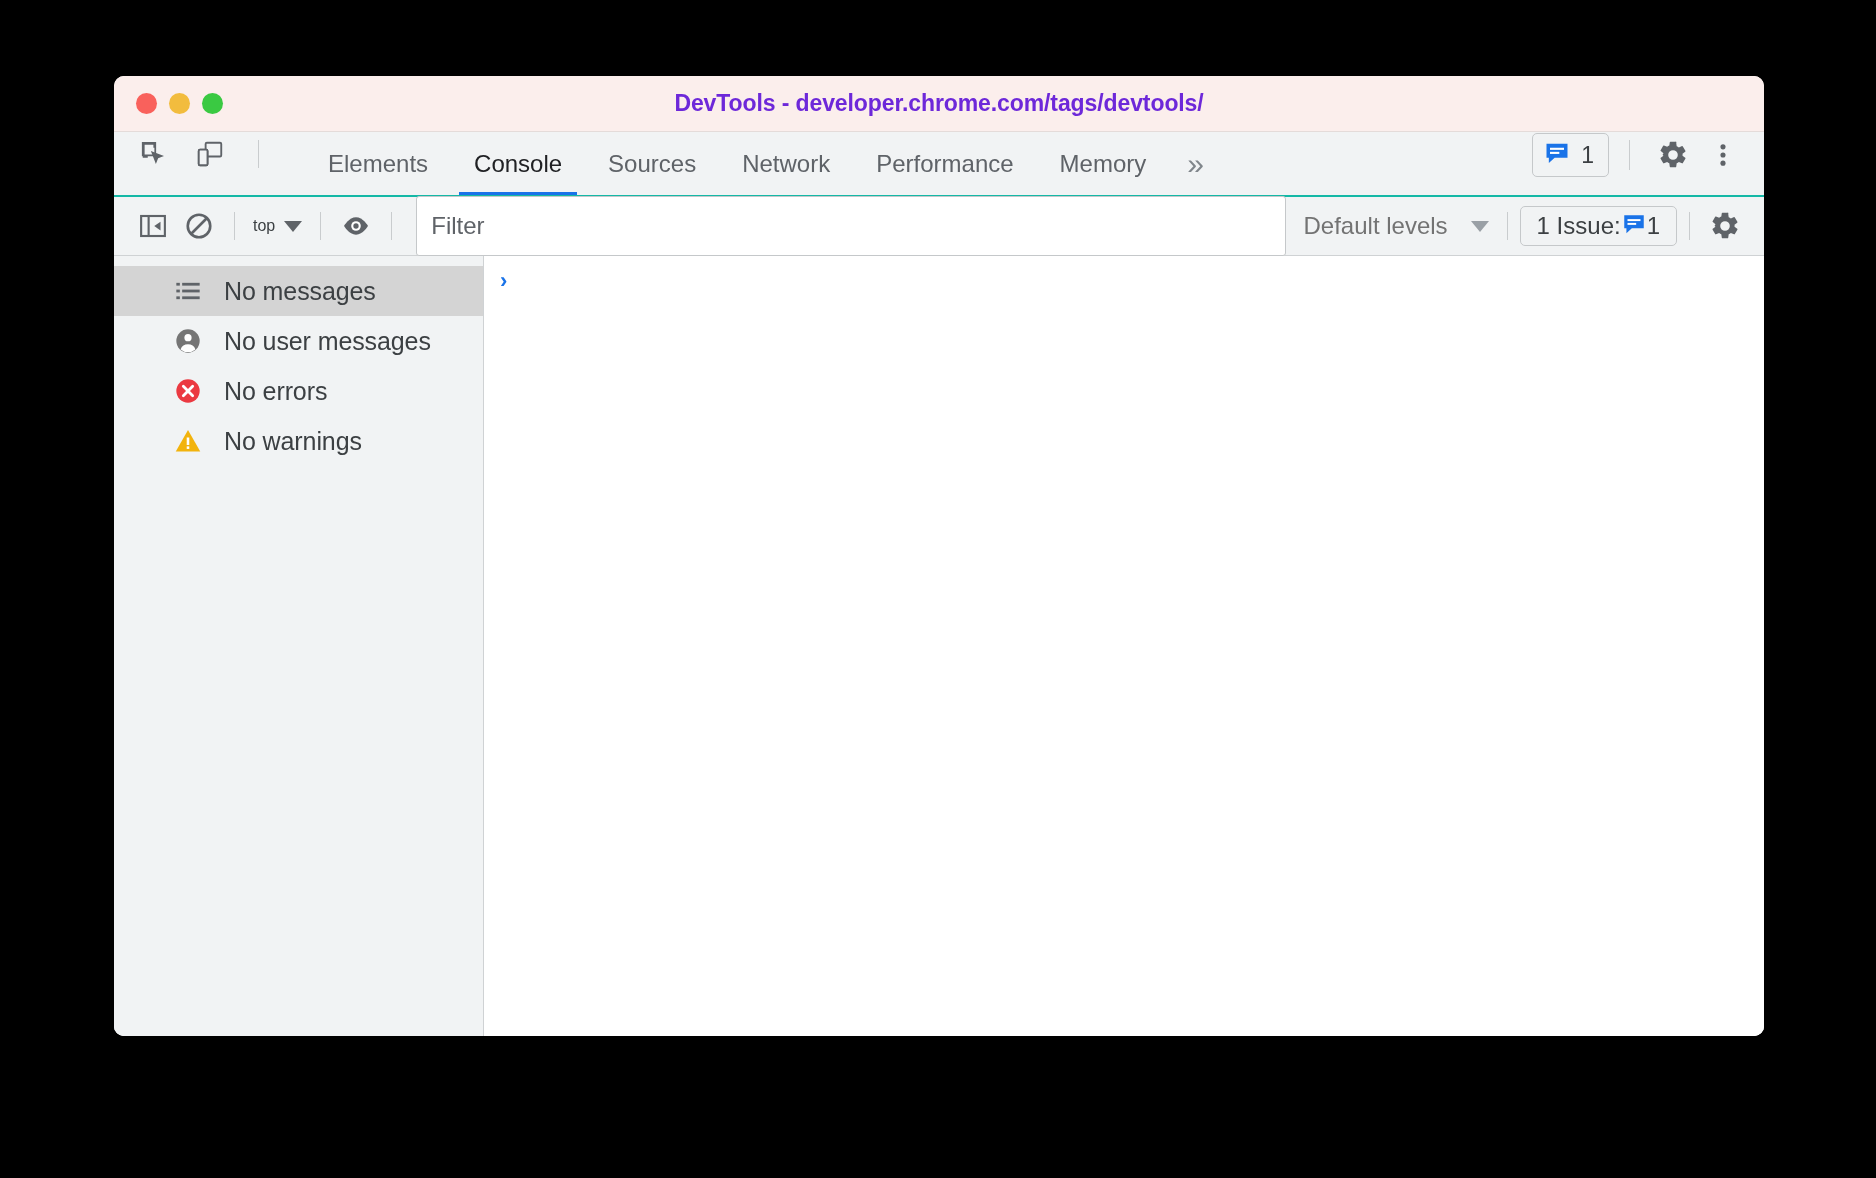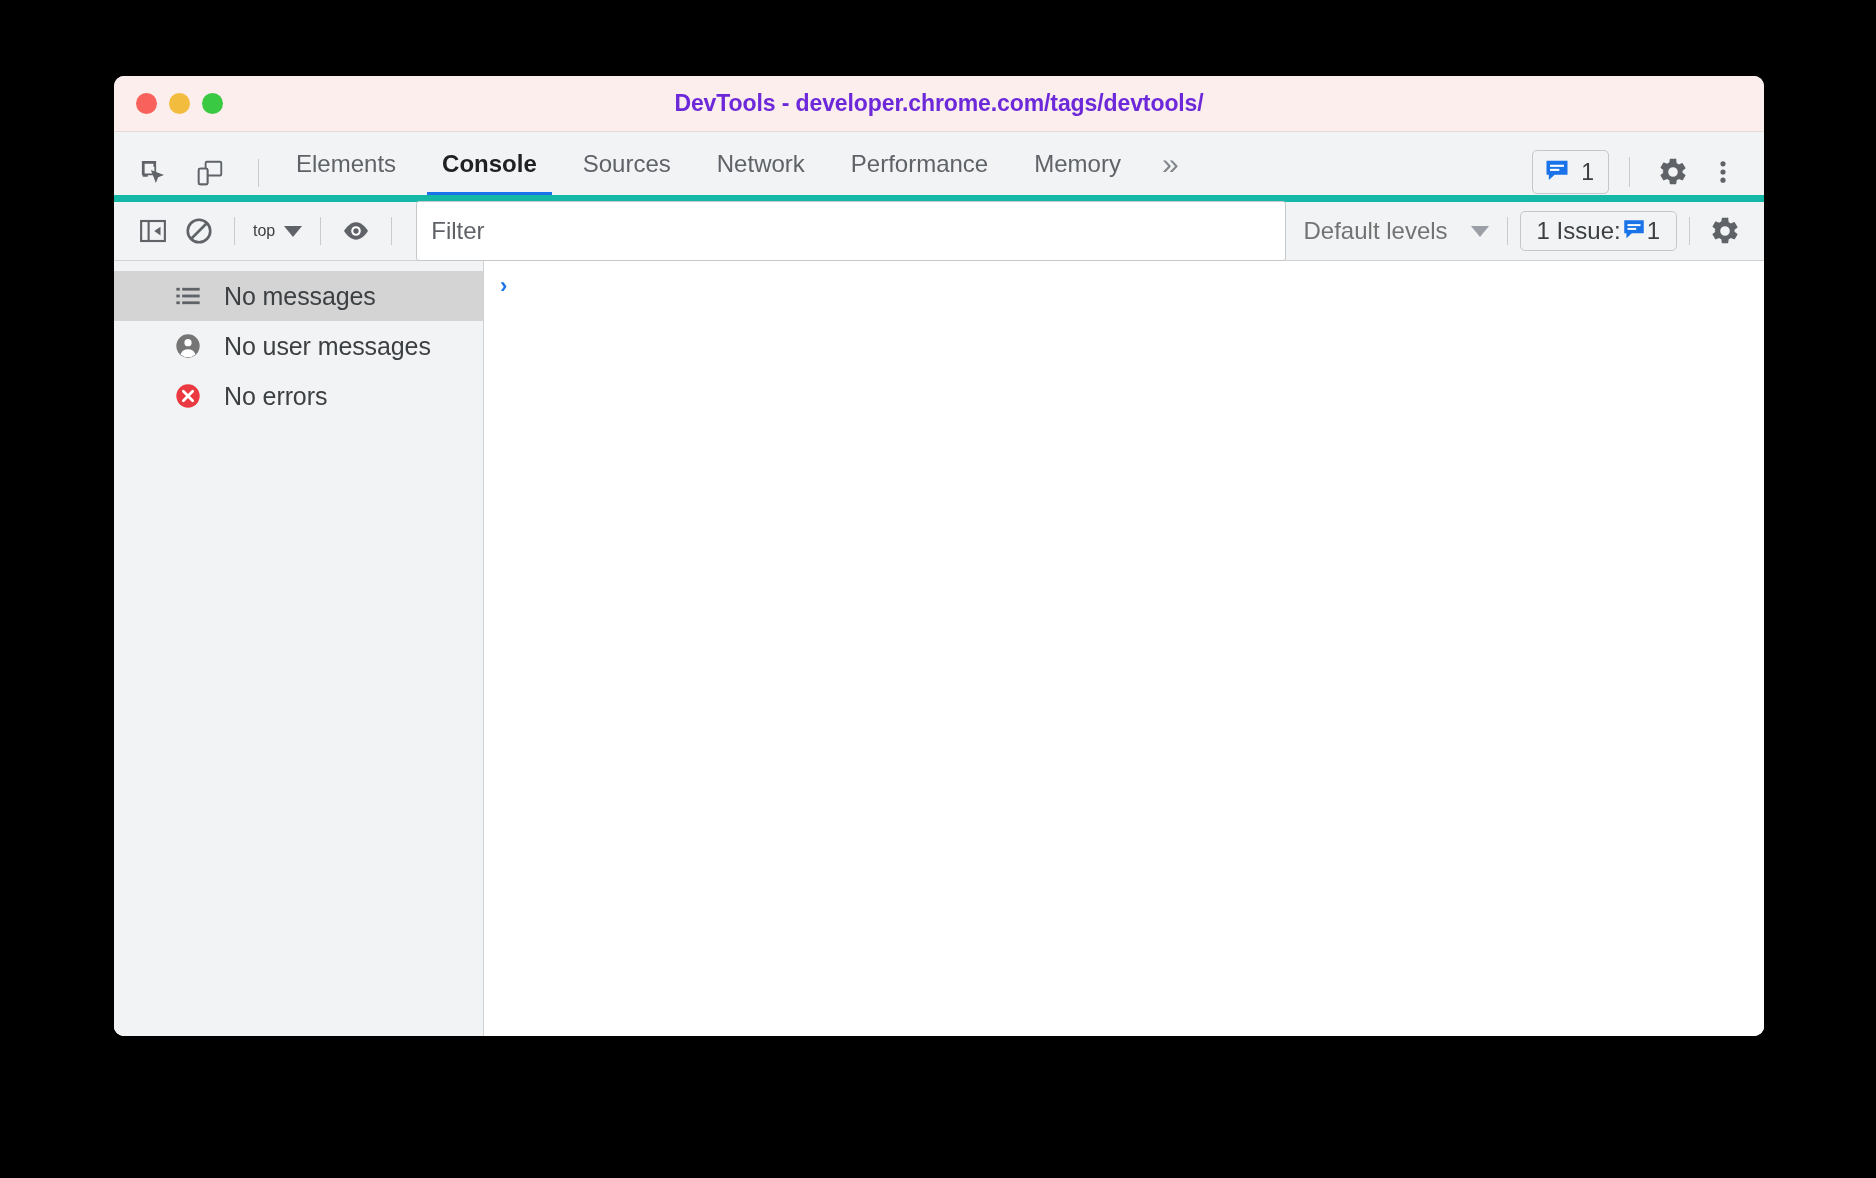--- a/index.html
+++ b/index.html
@@ -70,22 +70,23 @@
     letter-spacing: -0.1px;
     user-select: none;
   }
 
   
   .tabbar {
     position: relative;
     height: 63px;
     background: #f1f3f4;
     display: flex;
-    align-items: flex-end;
-    border-bottom: 7px solid #14b8a6;
+    align-items: flex-start;
+    border-bottom: 2px solid #14b8a6;
+    gap: 32px;
   }
 
   .tb-icon-group {
     display: flex;
     align-items: center;
     padding-left: 18px;
     gap: 12px;
   }
   .tb-icon {
     width: 44px;
@@ -113,21 +114,20 @@
     align-items: center;
     padding: 0 23px;
     font-size: 24px;
     color: #5f6368;
     cursor: pointer;
     white-space: nowrap;
     user-select: none;
   }
   .tab.active {
     color: #202124;
-    font-weight: bold;
   }
   .tab.active::after {
     content: "";
     position: absolute;
     left: 8px;
     right: 8px;
     bottom: 0;
     height: 3px;
     background: #1a73e8;
   }
@@ -496,20 +496,30 @@
         <div class="side-item">
           <span class="side-icon">
             <svg width="28" height="28" viewBox="0 0 24 24">
               <circle cx="12" cy="12" r="10" fill="#eb3941"></circle>
               <path d="M8 8 L16 16 M16 8 L8 16" stroke="#ffffff" stroke-width="2.4" stroke-linecap="round"></path>
             </svg>
           </span>
           <span class="side-label">No errors</span>
         </div>
 
+        <div class="side-item">
+          <span class="side-icon">
+            <svg width="28" height="28" viewBox="0 0 24 24">
+              <path d="M12 2.5 L22.5 21 L1.5 21 Z" fill="#f2b30d"></path>
+              <rect x="10.9" y="9" width="2.2" height="6.4" fill="#ffffff"></rect>
+              <rect x="10.9" y="16.6" width="2.2" height="2.2" fill="#ffffff"></rect>
+            </svg>
+          </span>
+          <span class="side-label">No warnings</span>
+        </div>
 
 
 
       </div>
 
       <div class="console-main">
         <div class="prompt-row">
           <span class="prompt-arrow">›</span>
         </div>
       </div>

